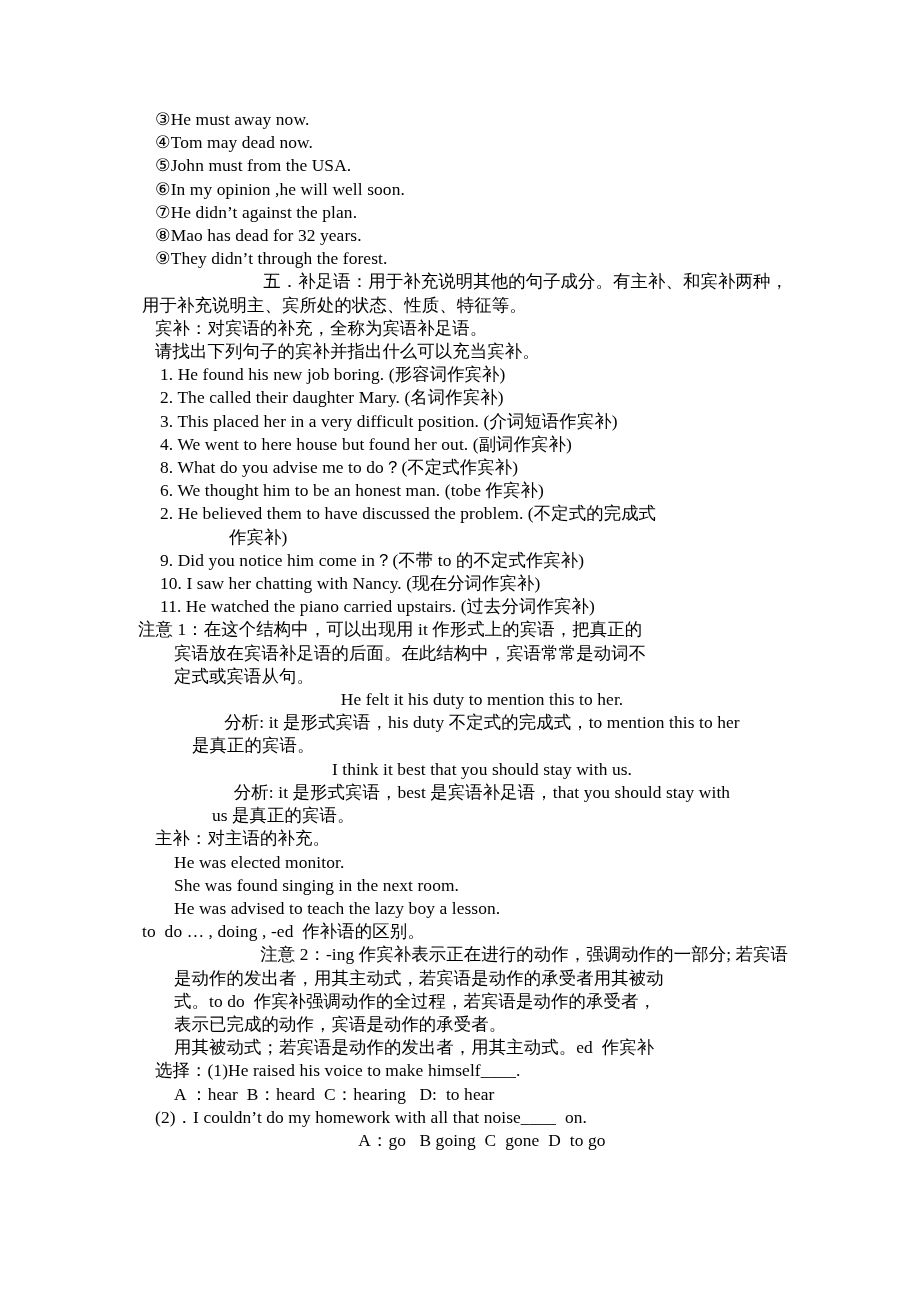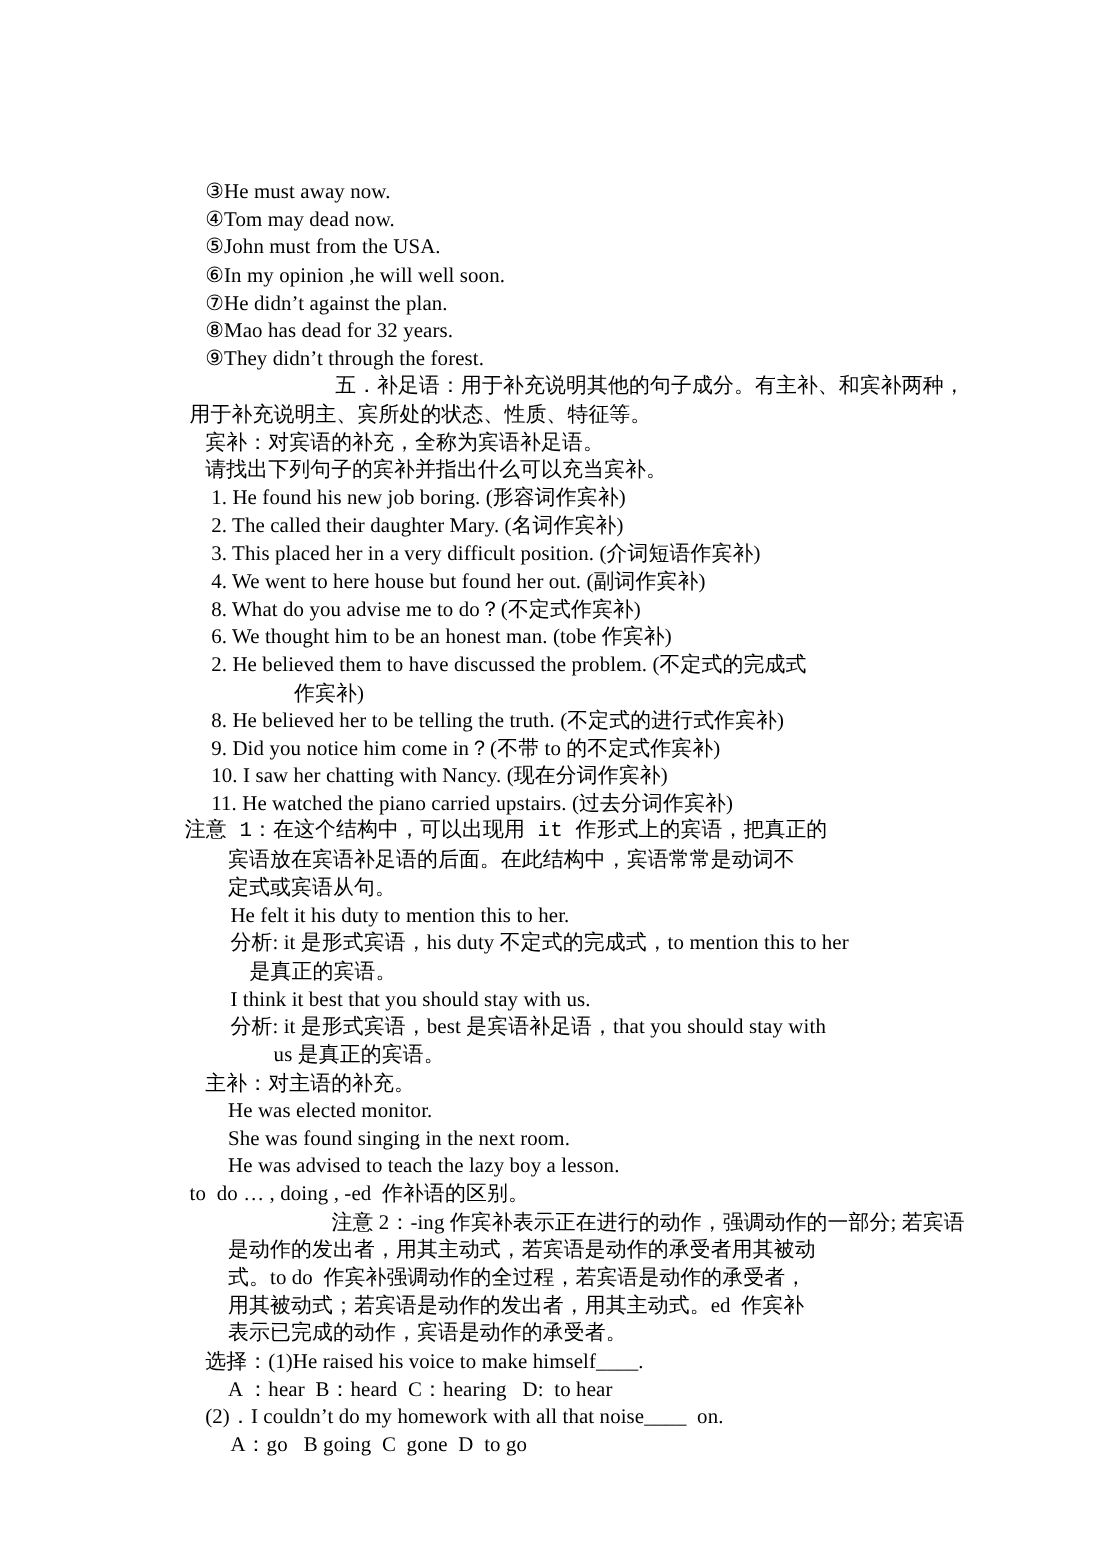--- a/index.html
+++ b/index.html
@@ -11,39 +11,38 @@
     position: relative;
     width: 920px;
     height: 1302px;
     background: #ffffff;
     font-family: "Liberation Serif", "DejaVu Serif", serif;
     color: #000000;
     overflow: hidden;
   }
   .content {
     position: absolute;
-    left: 140px;
+    left: 124px;
     top: 108px;
     width: 664px;
-    margin-top: 40px;
   }
   .line {
     font-size: 17.4px;
     line-height: 23.2px;
     white-space: pre-wrap;
     letter-spacing: 0.1px;
   }
   
   .i0  { margin-left: 0px; text-align: right; }
-  .i1  { margin-left: 14px; font-family: Liberation Mono, monospace; }
+  .i1  { margin-left: 14px; }
   .i2  { margin-left: 18px; }
   .i3  { margin-left: 31px; }
   .i4  { margin-left: 36px; }
   .i5  { margin-left: 50px; }
-  .i6  { margin-left: 52px; }
+  .i6  { margin-left: 52px; text-align: center; }
   .i7  { margin-left: 68px; }
   .i8  { margin-left: 88px; }
   .i9  { margin-left: 105px; }
 </style>
 </head>
 <body>
 
 <div class="page">
   <div class="content">
 
@@ -61,21 +60,20 @@
     <div class="line i3">请找出下列句子的宾补并指出什么可以充当宾补。</div>
 
     <div class="line i4">1. He found his new job boring. (形容词作宾补)</div>
     <div class="line i4">2. The called their daughter Mary. (名词作宾补)</div>
     <div class="line i4">3. This placed her in a very difficult position. (介词短语作宾补)</div>
     <div class="line i4">4. We went to here house but found her out. (副词作宾补)</div>
     <div class="line i4">8. What do you advise me to do？(不定式作宾补)</div>
     <div class="line i4">6. We thought him to be an honest man. (tobe 作宾补)</div>
     <div class="line i4">2. He believed them to have discussed the problem. (不定式的完成式</div>
     <div class="line i9">作宾补)</div>
-    <div class="line i4">8. He believed her to be telling the truth. (不定式的进行式作宾补)</div>
     <div class="line i4">9. Did you notice him come in？(不带 to 的不定式作宾补)</div>
     <div class="line i4">10. I saw her chatting with Nancy. (现在分词作宾补)</div>
     <div class="line i4">11. He watched the piano carried upstairs. (过去分词作宾补)</div>
 
     <div class="line i1">注意 1：在这个结构中，可以出现用 it 作形式上的宾语，把真正的</div>
     <div class="line i5">宾语放在宾语补足语的后面。在此结构中，宾语常常是动词不</div>
     <div class="line i5">定式或宾语从句。</div>
     <div class="line i6">He felt it his duty to mention this to her.</div>
     <div class="line i6">分析: it 是形式宾语，his duty 不定式的完成式，to mention this to her</div>
     <div class="line i7">是真正的宾语。</div>
@@ -85,22 +83,22 @@
 
     <div class="line i3">主补：对主语的补充。</div>
     <div class="line i5">He was elected monitor.</div>
     <div class="line i5">She was found singing in the next room.</div>
     <div class="line i5">He was advised to teach the lazy boy a lesson.</div>
     <div class="line i2">to  do … , doing , -ed  作补语的区别。</div>
 
     <div class="line i0">注意 2：-ing 作宾补表示正在进行的动作，强调动作的一部分; 若宾语</div>
     <div class="line i5">是动作的发出者，用其主动式，若宾语是动作的承受者用其被动</div>
     <div class="line i5">式。to do  作宾补强调动作的全过程，若宾语是动作的承受者，</div>
+    <div class="line i5">表示已完成的动作，宾语是动作的承受者。</div>
     <div class="line i5">用其被动式；若宾语是动作的发出者，用其主动式。ed  作宾补</div>
-    <div class="line i5">表示已完成的动作，宾语是动作的承受者。</div>
 
     <div class="line i3">选择：(1)He raised his voice to make himself____.</div>
     <div class="line i5">A ：hear  B：heard  C：hearing   D:  to hear</div>
     <div class="line i3">(2)．I couldn’t do my homework with all that noise____  on.</div>
     <div class="line i6">A：go   B going  C  gone  D  to go</div>
 
   </div>
 </div>
 
 </body></html>

